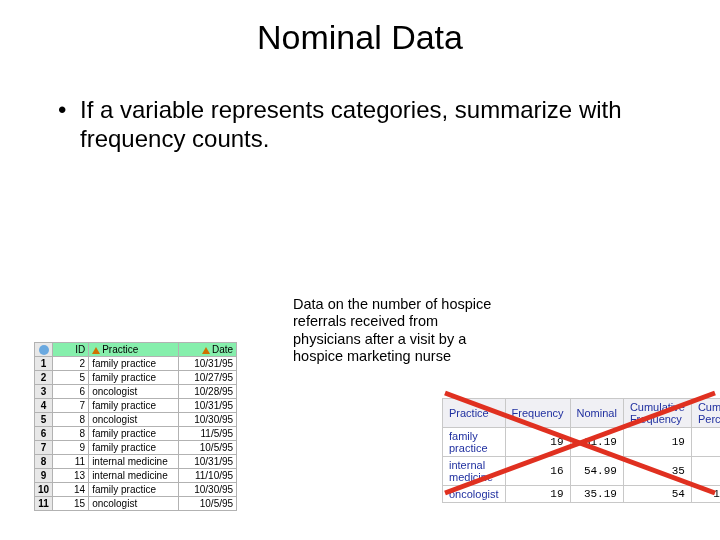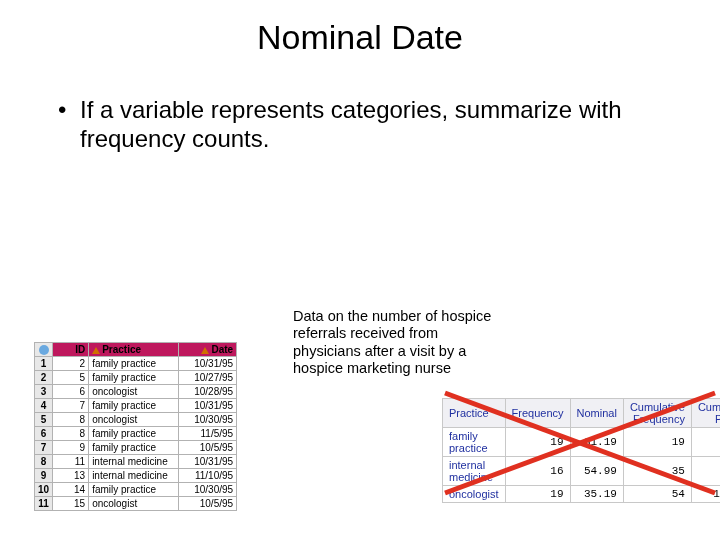--- a/index.html
+++ b/index.html
@@ -43,43 +43,43 @@
   }
   .bullets li::before {
     content: "•";
     position: absolute;
     left: 0;
     top: 0;
   }
   .caption {
     position: absolute;
     left: 293px;
-    top: 308px;
+    top: 296px;
     width: 200px;
     font-size: 14.5px;
     line-height: 1.2;
   }
   .sheet {
     position: absolute;
     left: 34px;
     top: 342px;
     border-collapse: collapse;
     font-size: 10px;
     table-layout: fixed;
   }
   .sheet th, .sheet td {
     border: 1px solid #b2b2b2;
     padding: 1px 3px;
     background: #fff;
     height: 14px;
     box-sizing: border-box;
   }
   .sheet th {
-    background: #be185d;
-    font-weight: bold;
+    background: #86efac;
+    font-weight: normal;
     text-align: center;
   }
   .sheet .rowhead {
     background: #e8e8e8;
     text-align: center;
     width: 18px;
     font-weight: bold;
   }
   .sheet .col-id { width: 36px; text-align: right; }
   .sheet .col-pr { width: 90px; text-align: left; }
@@ -114,21 +114,21 @@
     text-align: right;
     font-family: Liberation Mono, monospace;
   }
   .freq th {
     background: #f0f0f4;
     color: #2030a0;
     font-weight: normal;
     font-family: Arial, sans-serif;
     text-align: left;
   }
-  .freq .head2 th { text-align: right; }
+  .freq .head2 th { }
   .freq td.cat {
     text-align: left;
     color: #2030a0;
     font-family: Arial, sans-serif;
   }
   .cross {
     position: absolute;
     left: 440px;
     top: 388px;
     width: 280px;
@@ -138,21 +138,21 @@
   .cross line {
     stroke: #e03020;
     stroke-width: 5;
   }
 </style>
 </head>
 <body>
 
 <div class="slide">
 
-  <div class="title">Nominal Date</div>
+  <div class="title">Nominal Data</div>
 
   <div class="bullets">
     <ul>
       <li>If a variable represents categories, summarize with frequency counts.</li>
     </ul>
   </div>
 
   <div class="caption">Data on the number of hospice referrals received from physicians after a visit by a hospice marketing nurse</div>
 
   <table class="sheet">

